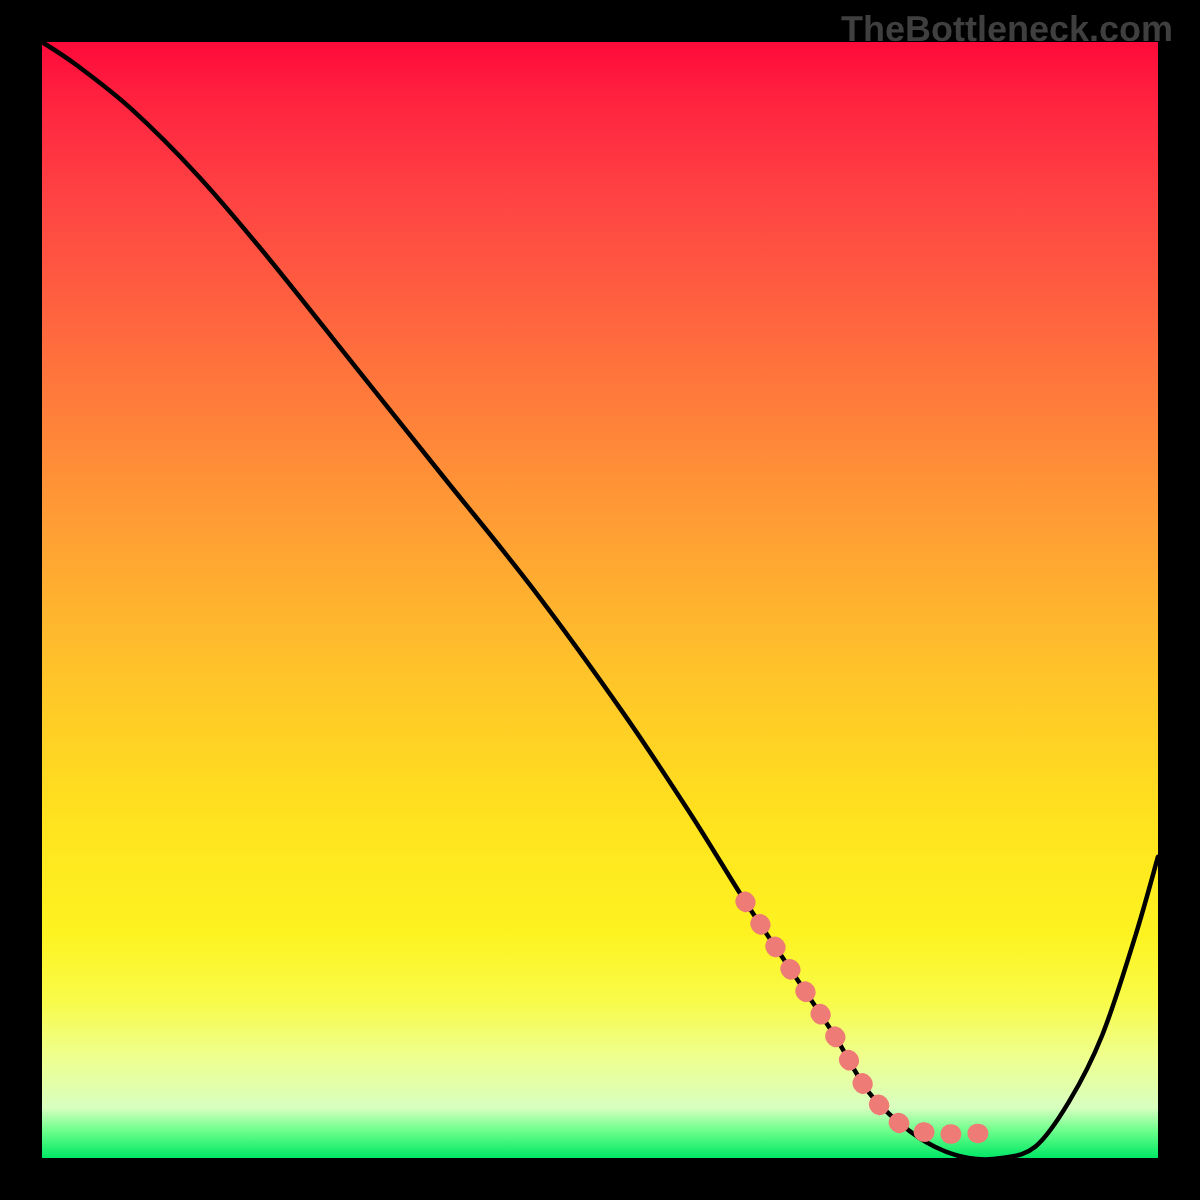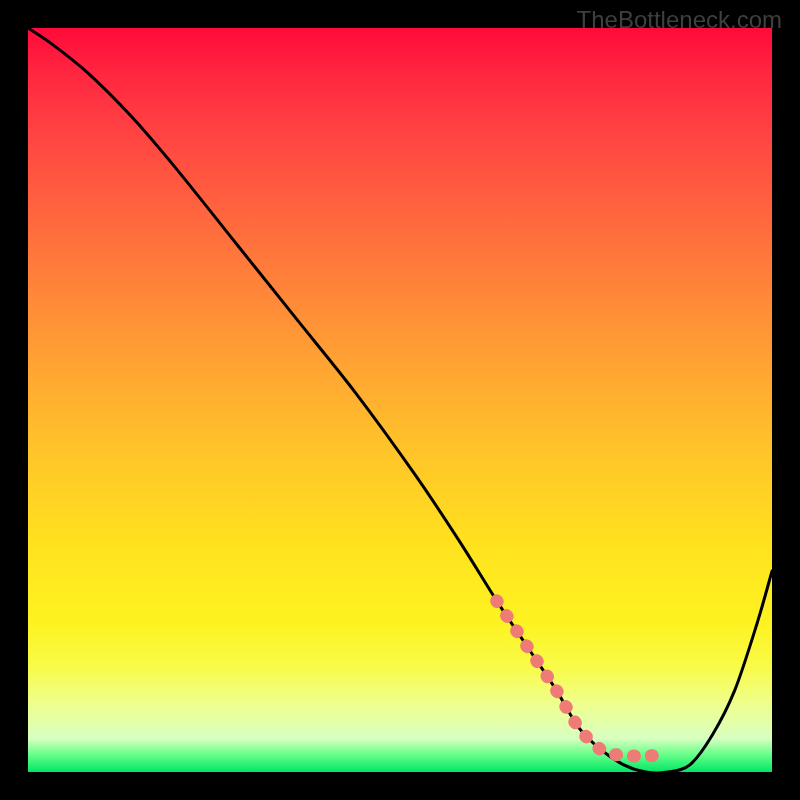--- a/index.html
+++ b/index.html
@@ -10,21 +10,21 @@
     height: 800px;
     background: #000;
     font-family: Arial, Helvetica, sans-serif;
   }
   .watermark {
     position: absolute;
     top: 6px;
     right: 18px;
     color: #3f3f3f;
     font-size: 24px;
-    font-weight: 400;
+    font-weight: 700;
     letter-spacing: 0px;
     pointer-events: none;
     user-select: none;
   }
   .plot-frame {
     position: absolute;
     left: 28px;
     top: 28px;
     width: 744px;
     height: 744px;

